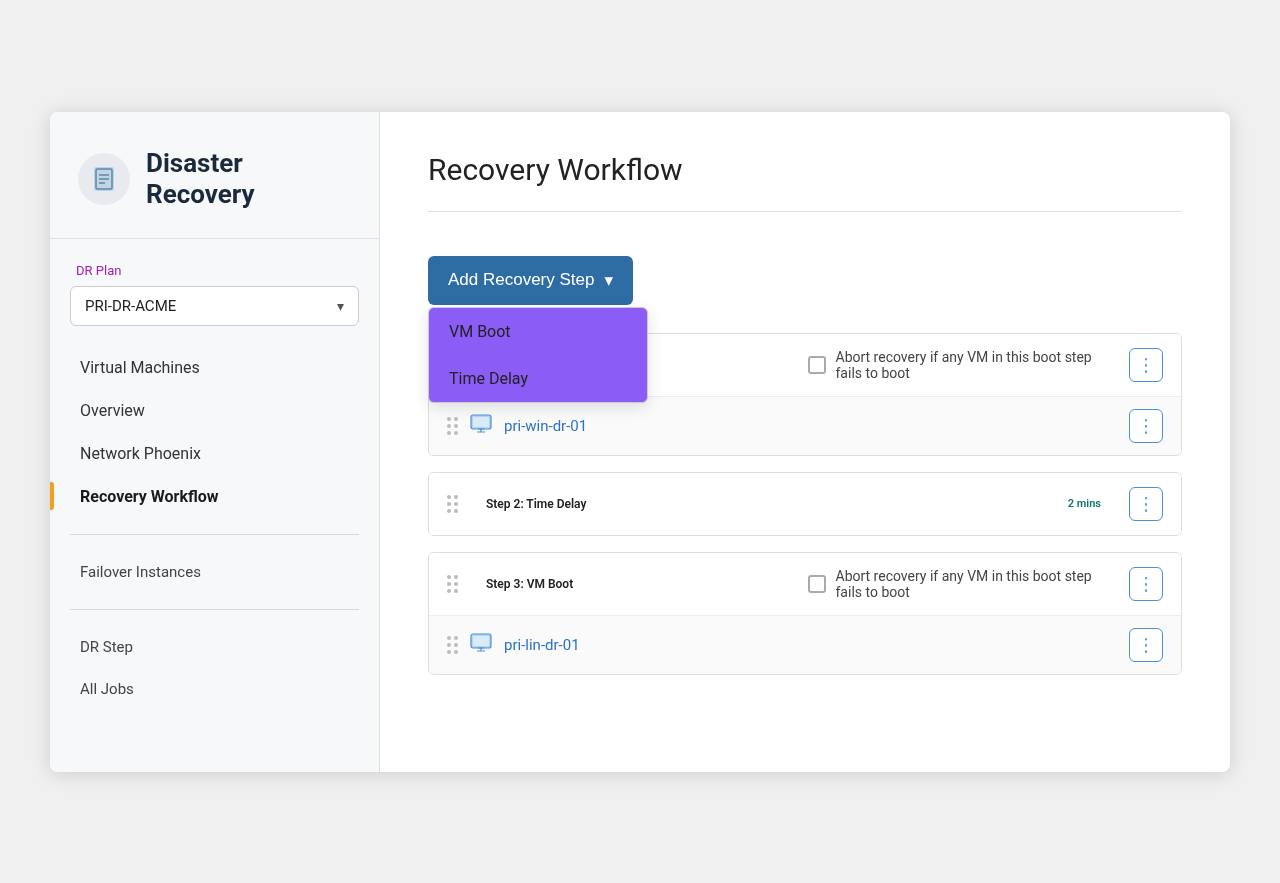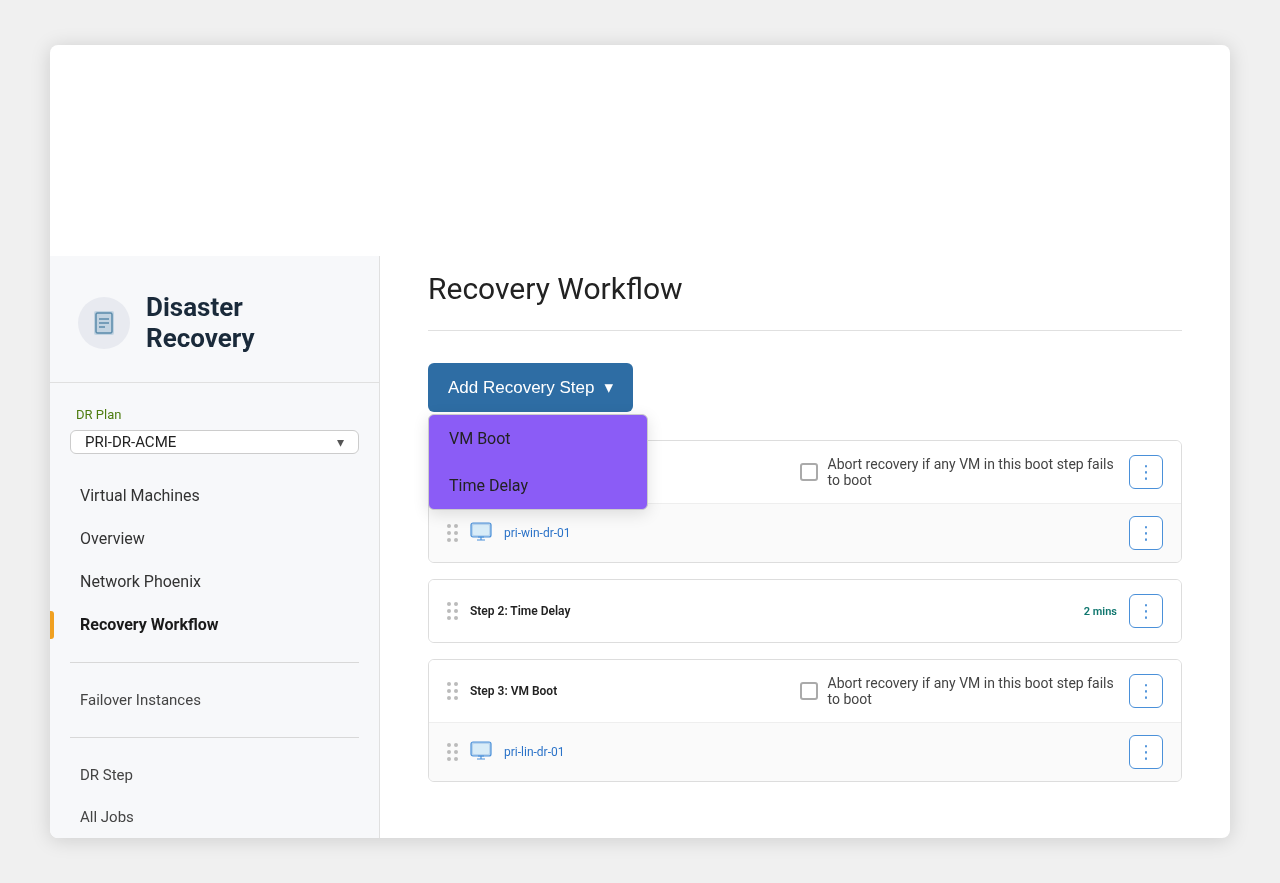--- a/index.html
+++ b/index.html
@@ -6,27 +6,26 @@
     body {
       font-family: -apple-system, BlinkMacSystemFont, 'Segoe UI', Roboto, sans-serif;
       background: #f0f0f0;
       display: flex;
       justify-content: center;
       align-items: center;
       min-height: 100vh;
     }
     .app-container {
       width: 1180px;
-      height: 793px;
+      height: 660px;
       background: #fff;
       border-radius: 8px;
       box-shadow: 0 2px 20px rgba(0,0,0,0.15);
       display: flex;
       overflow: hidden;
-      align-items: flex-end;
     }
     
     .sidebar {
       width: 330px;
       min-width: 330px;
       background: #f7f8fa;
       border-right: 1px solid #e0e0e0;
       display: flex;
       flex-direction: column;
       padding: 0;
@@ -54,31 +53,31 @@
       font-size: 26px;
       font-weight: 700;
       color: #1a2a3a;
       line-height: 1.2;
     }
     .sidebar-nav {
       padding: 24px 20px 0 20px;
     }
     .dr-plan-label {
       font-size: 13px;
-      color: #4d7c0f;
+      color: #a21caf;
       margin-bottom: 8px;
       padding-left: 6px;
     }
     .dr-plan-select {
       display: flex;
       align-items: center;
       justify-content: space-between;
       border: 1px solid #ccc;
       border-radius: 6px;
-      padding: 2px 14px;
+      padding: 10px 14px;
       background: #fff;
       cursor: pointer;
       margin-bottom: 20px;
       margin-top: 8px;
     }
     .dr-plan-select-text {
       font-size: 15px;
       color: #222;
     }
     .chevron-icon {
@@ -156,20 +155,21 @@
       color: #fff;
       border: none;
       border-radius: 6px;
       padding: 14px 20px;
       font-size: 17px;
       font-weight: 500;
       cursor: pointer;
       display: flex;
       align-items: center;
       gap: 10px;
+      margin-top: 12px;
     }
     .dropdown-menu {
       position: absolute;
       top: calc(100% + 2px);
       left: 0;
       background: #8b5cf6;
       border: 1px solid #ccc;
       border-radius: 6px;
       box-shadow: 0 4px 16px rgba(0,0,0,0.12);
       min-width: 220px;
@@ -187,21 +187,21 @@
       border: 1px solid #ddd;
       border-radius: 6px;
       margin-bottom: 16px;
       overflow: hidden;
     }
     .step-header {
       display: flex;
       align-items: center;
       padding: 14px 18px;
       background: #fff;
-      gap: 12px;
+      gap: 28px;
     }
     .drag-handle {
       color: #bbb;
       font-size: 16px;
       cursor: grab;
       display: flex;
       flex-direction: column;
       gap: 3px;
     }
     .drag-dots {
@@ -266,21 +266,21 @@
       padding: 12px 18px;
       background: #fafafa;
       border-top: 1px solid #eee;
       gap: 12px;
     }
     .vm-icon {
       font-size: 20px;
       color: #4a90d9;
     }
     .vm-name {
-      font-size: 12px;
+      font-size: 15px;
       color: #2a72c8;
       flex: 1;
     }
   </style>
 </head>
 <body>
 
 <div class="app-container">
 
   <aside class="sidebar">

